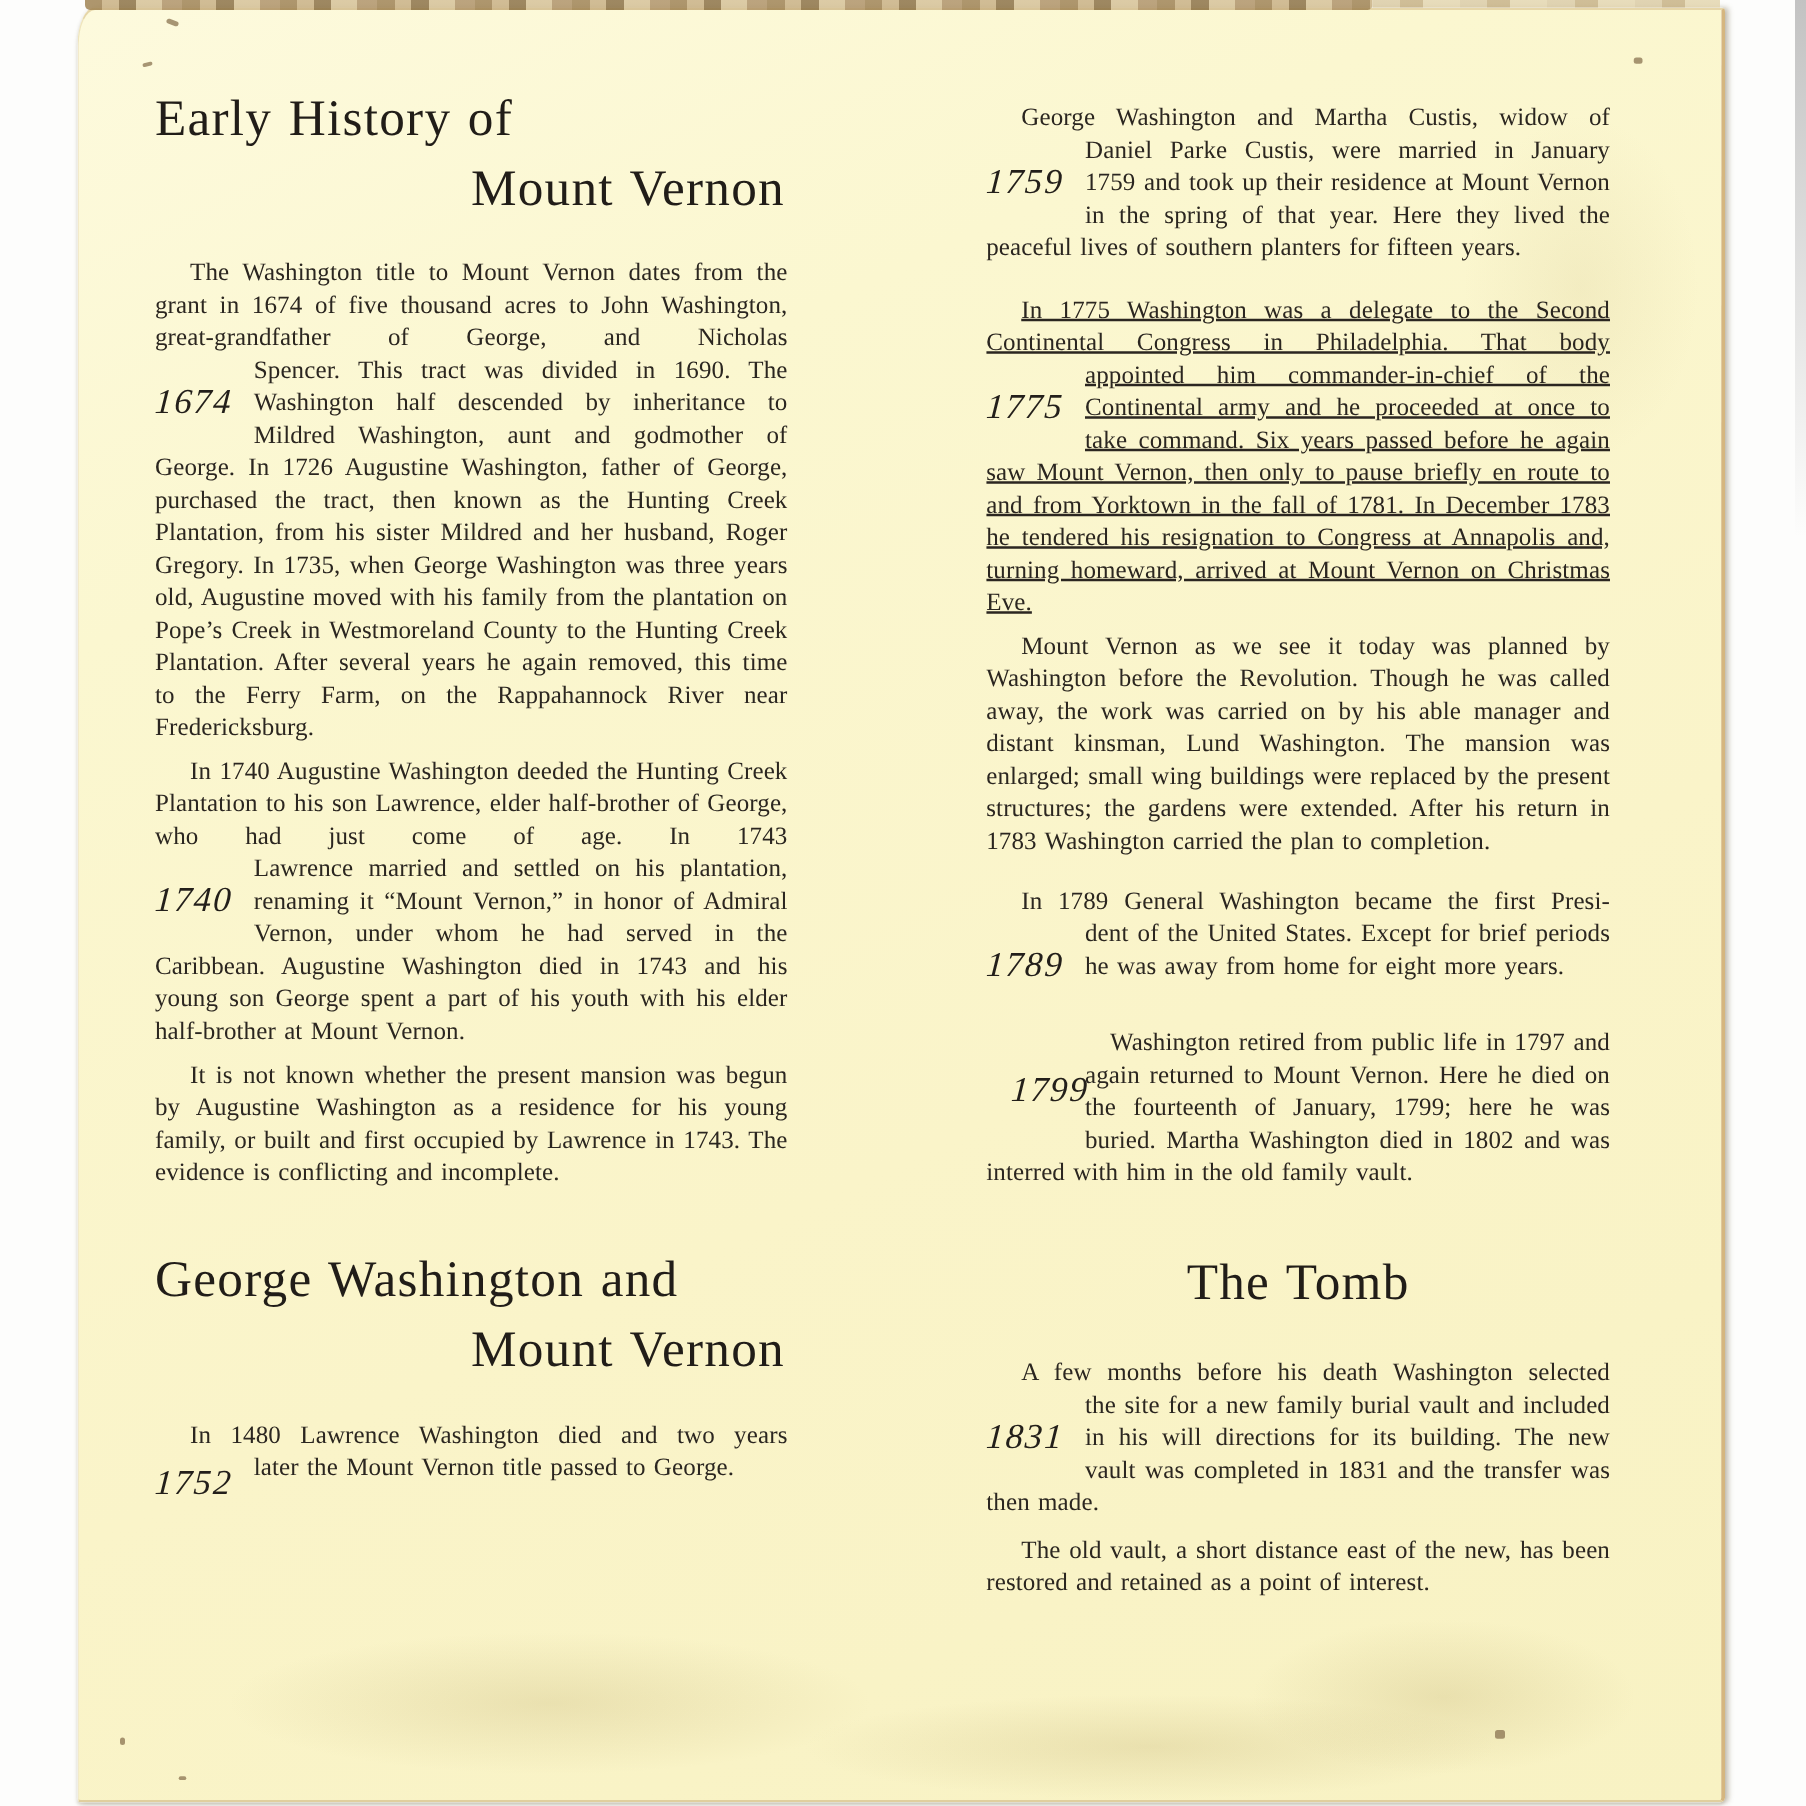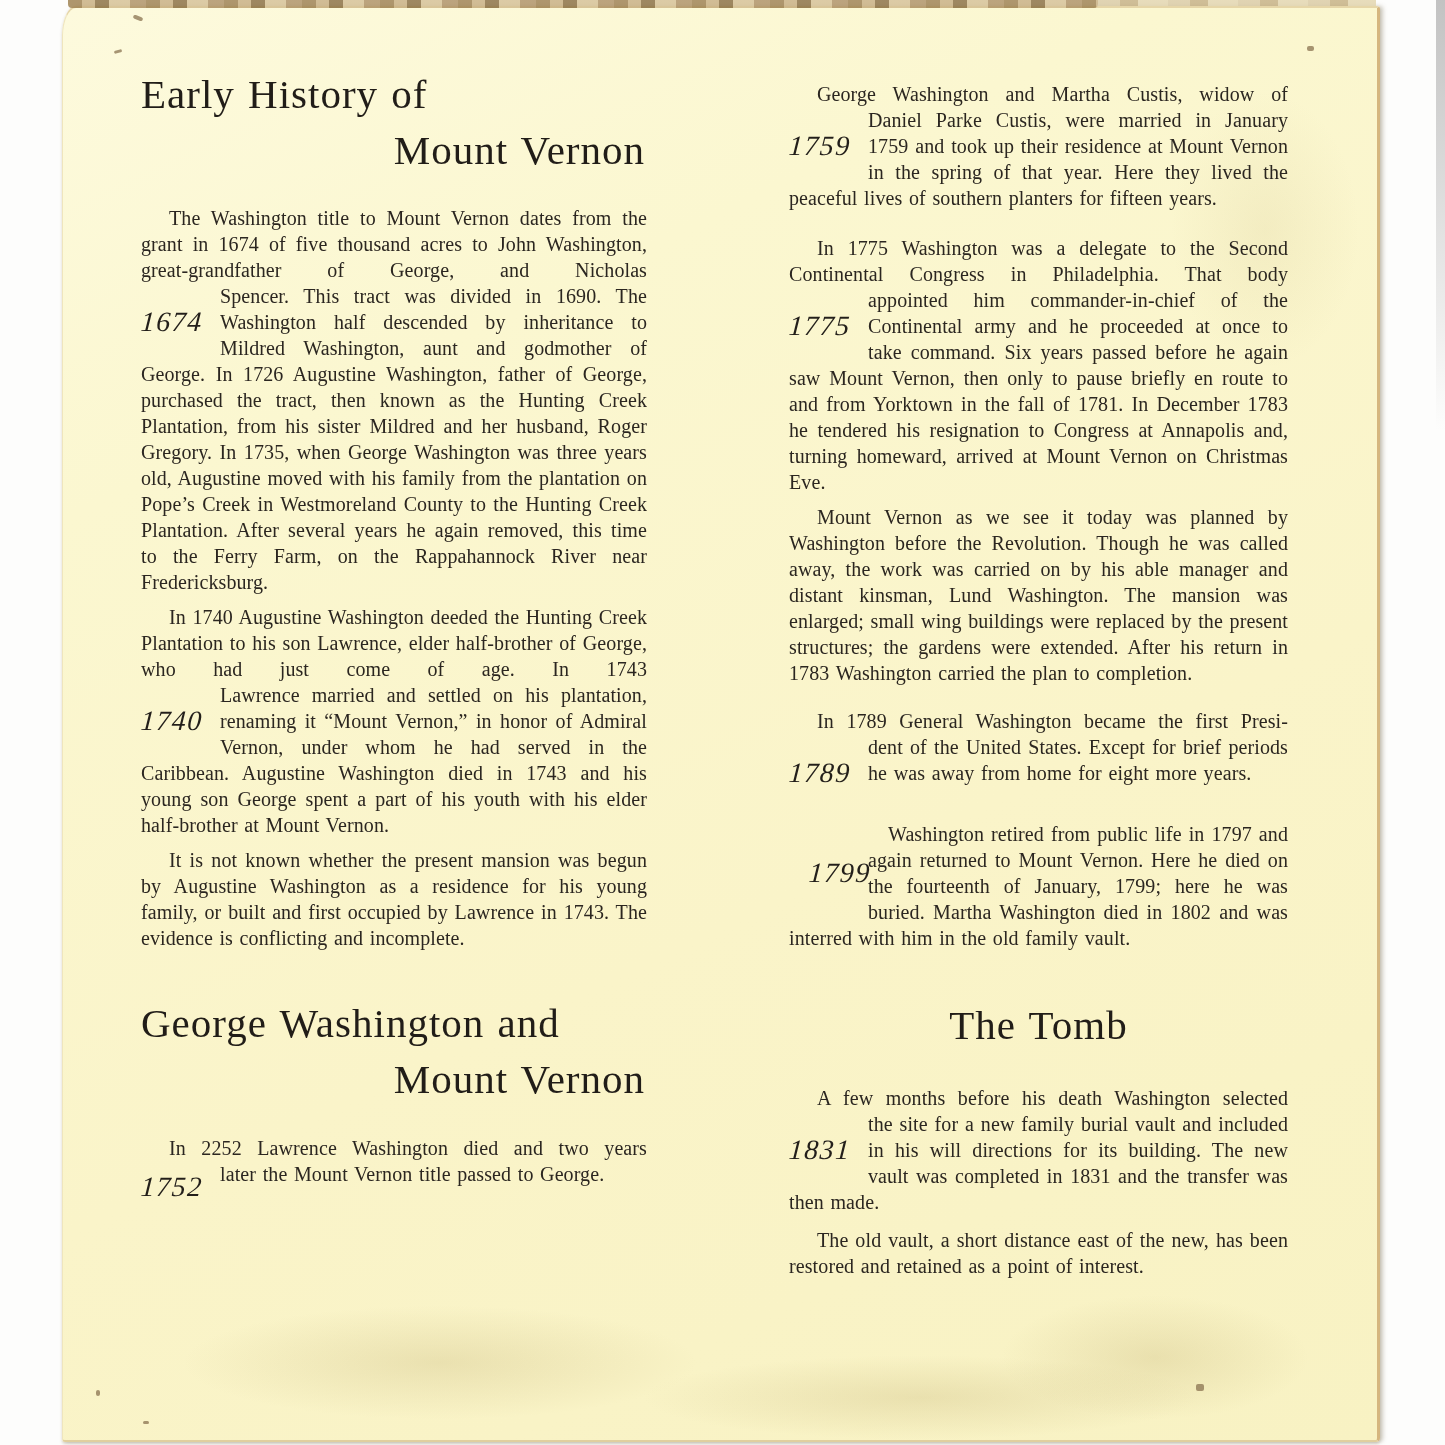--- a/index.html
+++ b/index.html
@@ -33,36 +33,36 @@
     position:absolute; right:0; top:0; width:9px; height:430px;
     background:linear-gradient(to bottom, rgba(175,175,175,0.75), rgba(175,175,175,0));
   }
   .stain { position:absolute; pointer-events:none;
     background:radial-gradient(ellipse at center, rgba(190,172,110,0.26), rgba(190,172,110,0) 70%);
   }
   .speck { position:absolute; background:#8a7350; border-radius:2px; opacity:.75; }
 
   .col { position:absolute; top:0; color:#2b2620; font-size:20px; line-height:26px;
          text-align:justify; word-spacing:1.5px; letter-spacing:0.1px; }
-  .col-left  { left:141px; width:506px; }
+  .col-left  { left:124px; width:506px; }
   .col-right { left:789px; width:499px; }
 
   .heading { font-size:41px; line-height:56px; color:#211d18; letter-spacing:1px;
              word-spacing:2px; text-align:left; }
   .heading .l1 { display:block; }
   .heading.split .l2 { display:block; text-align:right; padding-right:2px; }
   .heading.center { text-align:center; }
 
   .col-left > .heading:first-child { margin:66px 0 27px; }
   .col-left > .heading.split:not(:first-child) { margin:44px 0 28px; }
   .heading.center { margin:46px 0 32px; }
 
   .para { margin:0 0 9px; overflow:hidden; }
   .col-right > .para:first-child { margin-top:81px; }
-  .col-right > .para:nth-child(2) { margin-top:24px; }
+  .col-right > .para:nth-child(2) { margin-top:24px;text-decoration:underline; }
   .col-right > .para:nth-child(4) { margin-top:22px; }
   .col-right > .para:last-child  { margin-top:12px; }
   .col-left  > .para:nth-child(2) { margin-top:20px; }
   .col-left  > .para:last-child  { margin-top:18px; }
 
   .pre { display:block; text-align:justify; text-align-last:justify; }
   .pre.fi { text-indent:28px; }
   .para.fi-plain { text-indent:28px; }
   .para.deep90 { text-indent:90px; }
   .para.deep20 { text-indent:20px; }
@@ -108,21 +108,21 @@
           <span class="year-label">1674</span>
         </span><span>Spencer. This tract was divided in 1690. The Washington half descended by inheritance to Mildred Washington, aunt and godmother of George. In 1726 Augustine Washington, father of George, purchased the tract, then known as the Hunting Creek Plantation, from his sister Mildred and her husband, Roger Gregory. In 1735, when George Washington was three years old, Augustine moved with his family from the plantation on Pope’s Creek in Westmoreland County to the Hunting Creek Plantation. After several years he again removed, this time to the Ferry Farm, on the Rappahannock River near Fredericksburg.</span></p>
       <p class="para"><span class="pre fi">In 1740 Augustine Washington deeded the Hunting Creek Plantation to his son Lawrence, elder half-brother of George, who had just come of age. In 1743</span><span class="year-float" style="height: 78px;">
           <span class="year-label">1740</span>
         </span><span>Lawrence married and settled on his plantation, renaming it “Mount Vernon,” in honor of Admiral Vernon, under whom he had served in the Caribbean. Augustine Washington died in 1743 and his young son George spent a part of his youth with his elder half-brother at Mount Vernon.</span></p>
       <p class="para fi-plain"><span>It is not known whether the present mansion was begun by Augustine Washington as a residence for his young family, or built and first occupied by Lawrence in 1743. The evidence is conflicting and incomplete.</span></p>
       <div class="heading split">
         <span class="l1">George Washington and</span>
         <span class="l2">Mount Vernon</span>
       </div>
-      <p class="para"><span class="pre fi">In 2252 Lawrence Washington died and two years</span><span class="year-float" style="height: 52px;">
+      <p class="para"><span class="pre fi">In 1480 Lawrence Washington died and two years</span><span class="year-float" style="height: 52px;">
           <span class="year-label">1752</span>
         </span><span>later the Mount Vernon title passed to George.</span></p>
     </div>
   <div class="col col-right">
       <p class="para"><span class="pre fi">George Washington and Martha Custis, widow of</span><span class="year-float" style="height: 78px;">
           <span class="year-label">1759</span>
         </span><span>Daniel Parke Custis, were married in January 1759 and took up their residence at Mount Vernon in the spring of that year. Here they lived the peaceful lives of southern planters for fifteen years.</span></p>
       <p class="para"><span class="pre fi">In 1775 Washington was a delegate to the Second Continental Congress in Philadelphia. That body</span><span class="year-float" style="height: 78px;">
           <span class="year-label">1775</span>
         </span><span>appointed him commander-in-chief of the Continental army and he proceeded at once to take command. Six years passed before he again saw Mount Vernon, then only to pause briefly en route to and from Yorktown in the fall of 1781. In December 1783 he tendered his resignation to Congress at Annapolis and, turning homeward, arrived at Mount Vernon on Christmas Eve.</span></p>

